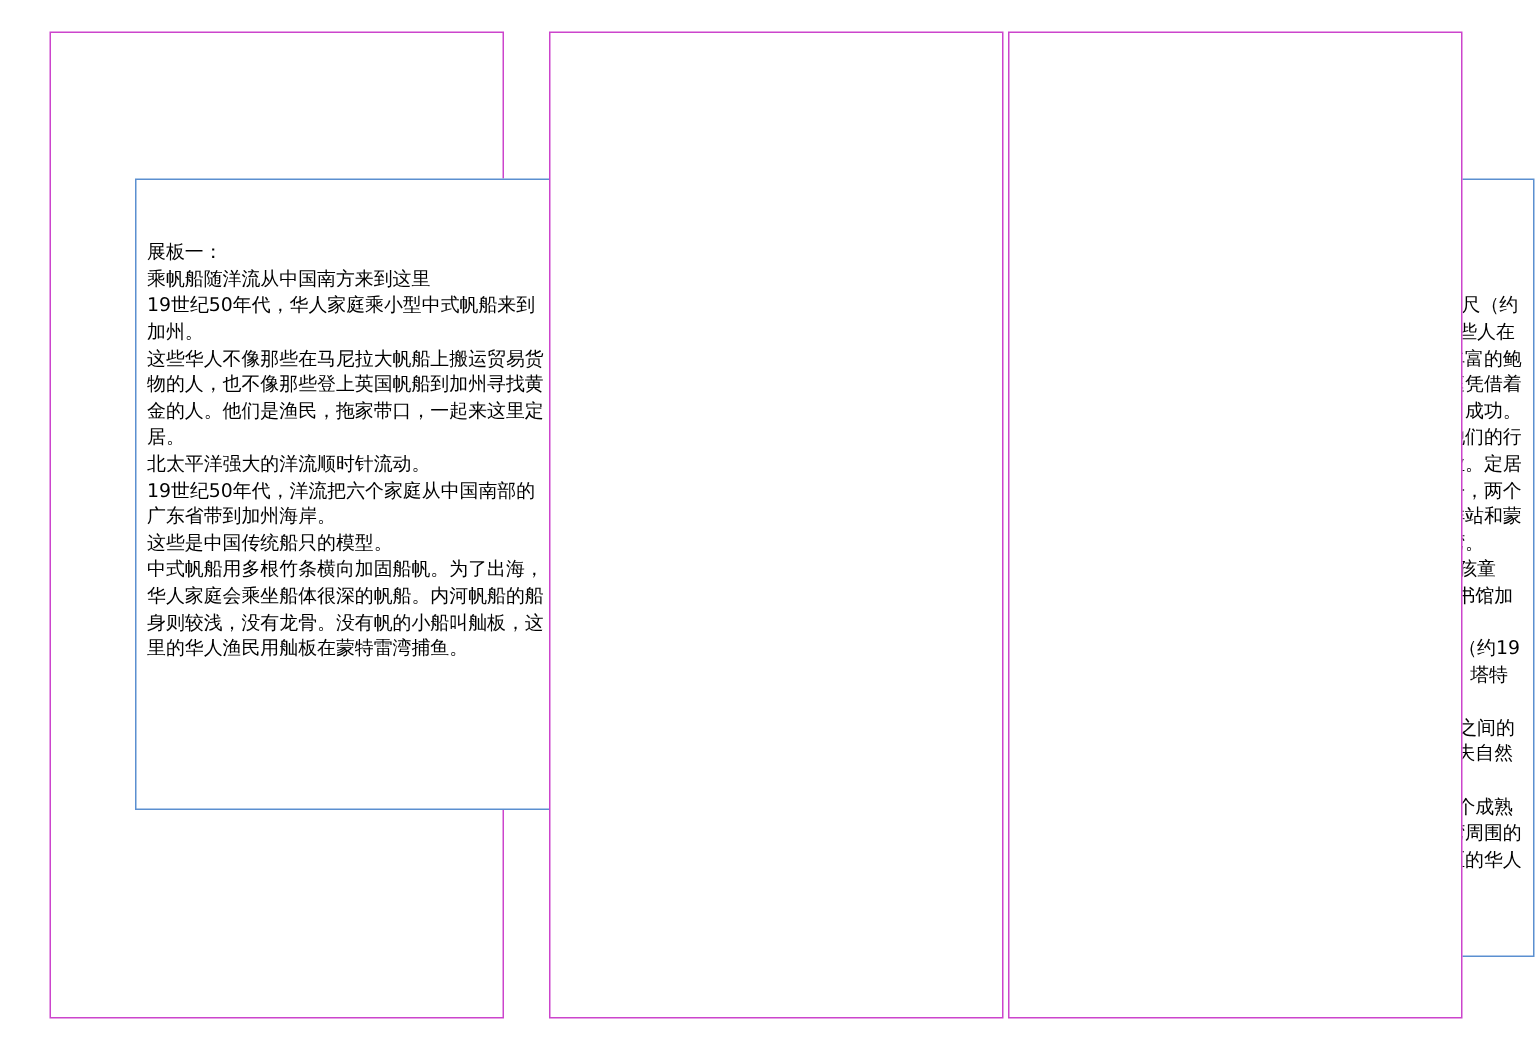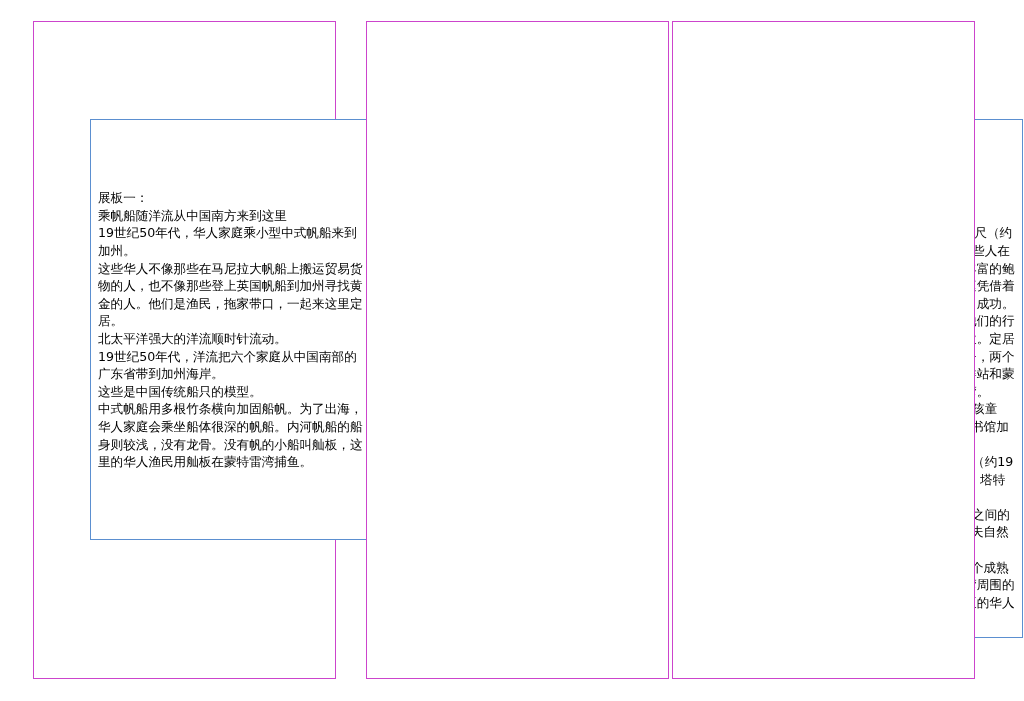--- a/index.html
+++ b/index.html
@@ -40,21 +40,21 @@
     font-size: 12.6px;
     line-height: 17.6px;
     color: #000000;
     overflow: hidden;
     white-space: pre-wrap;
     word-break: break-all;
   }
   #textbox-1 { left: 56px;  top: 97px;  width: 281px; height: 421px; }
   #textbox-2 { left: 375px; top: 97px;  width: 281px; height: 519px; }
 
-  .tb-body { display: block; margin-top: 30px; }
+  .tb-body { display: block; }
 </style>
 </head>
 <body>
 
 <div class="page">
 
   <div class="panel" id="panel-1">
     <div class="textbox" id="textbox-1">
       <span class="tb-body">展板一：
 乘帆船随洋流从中国南方来到这里

